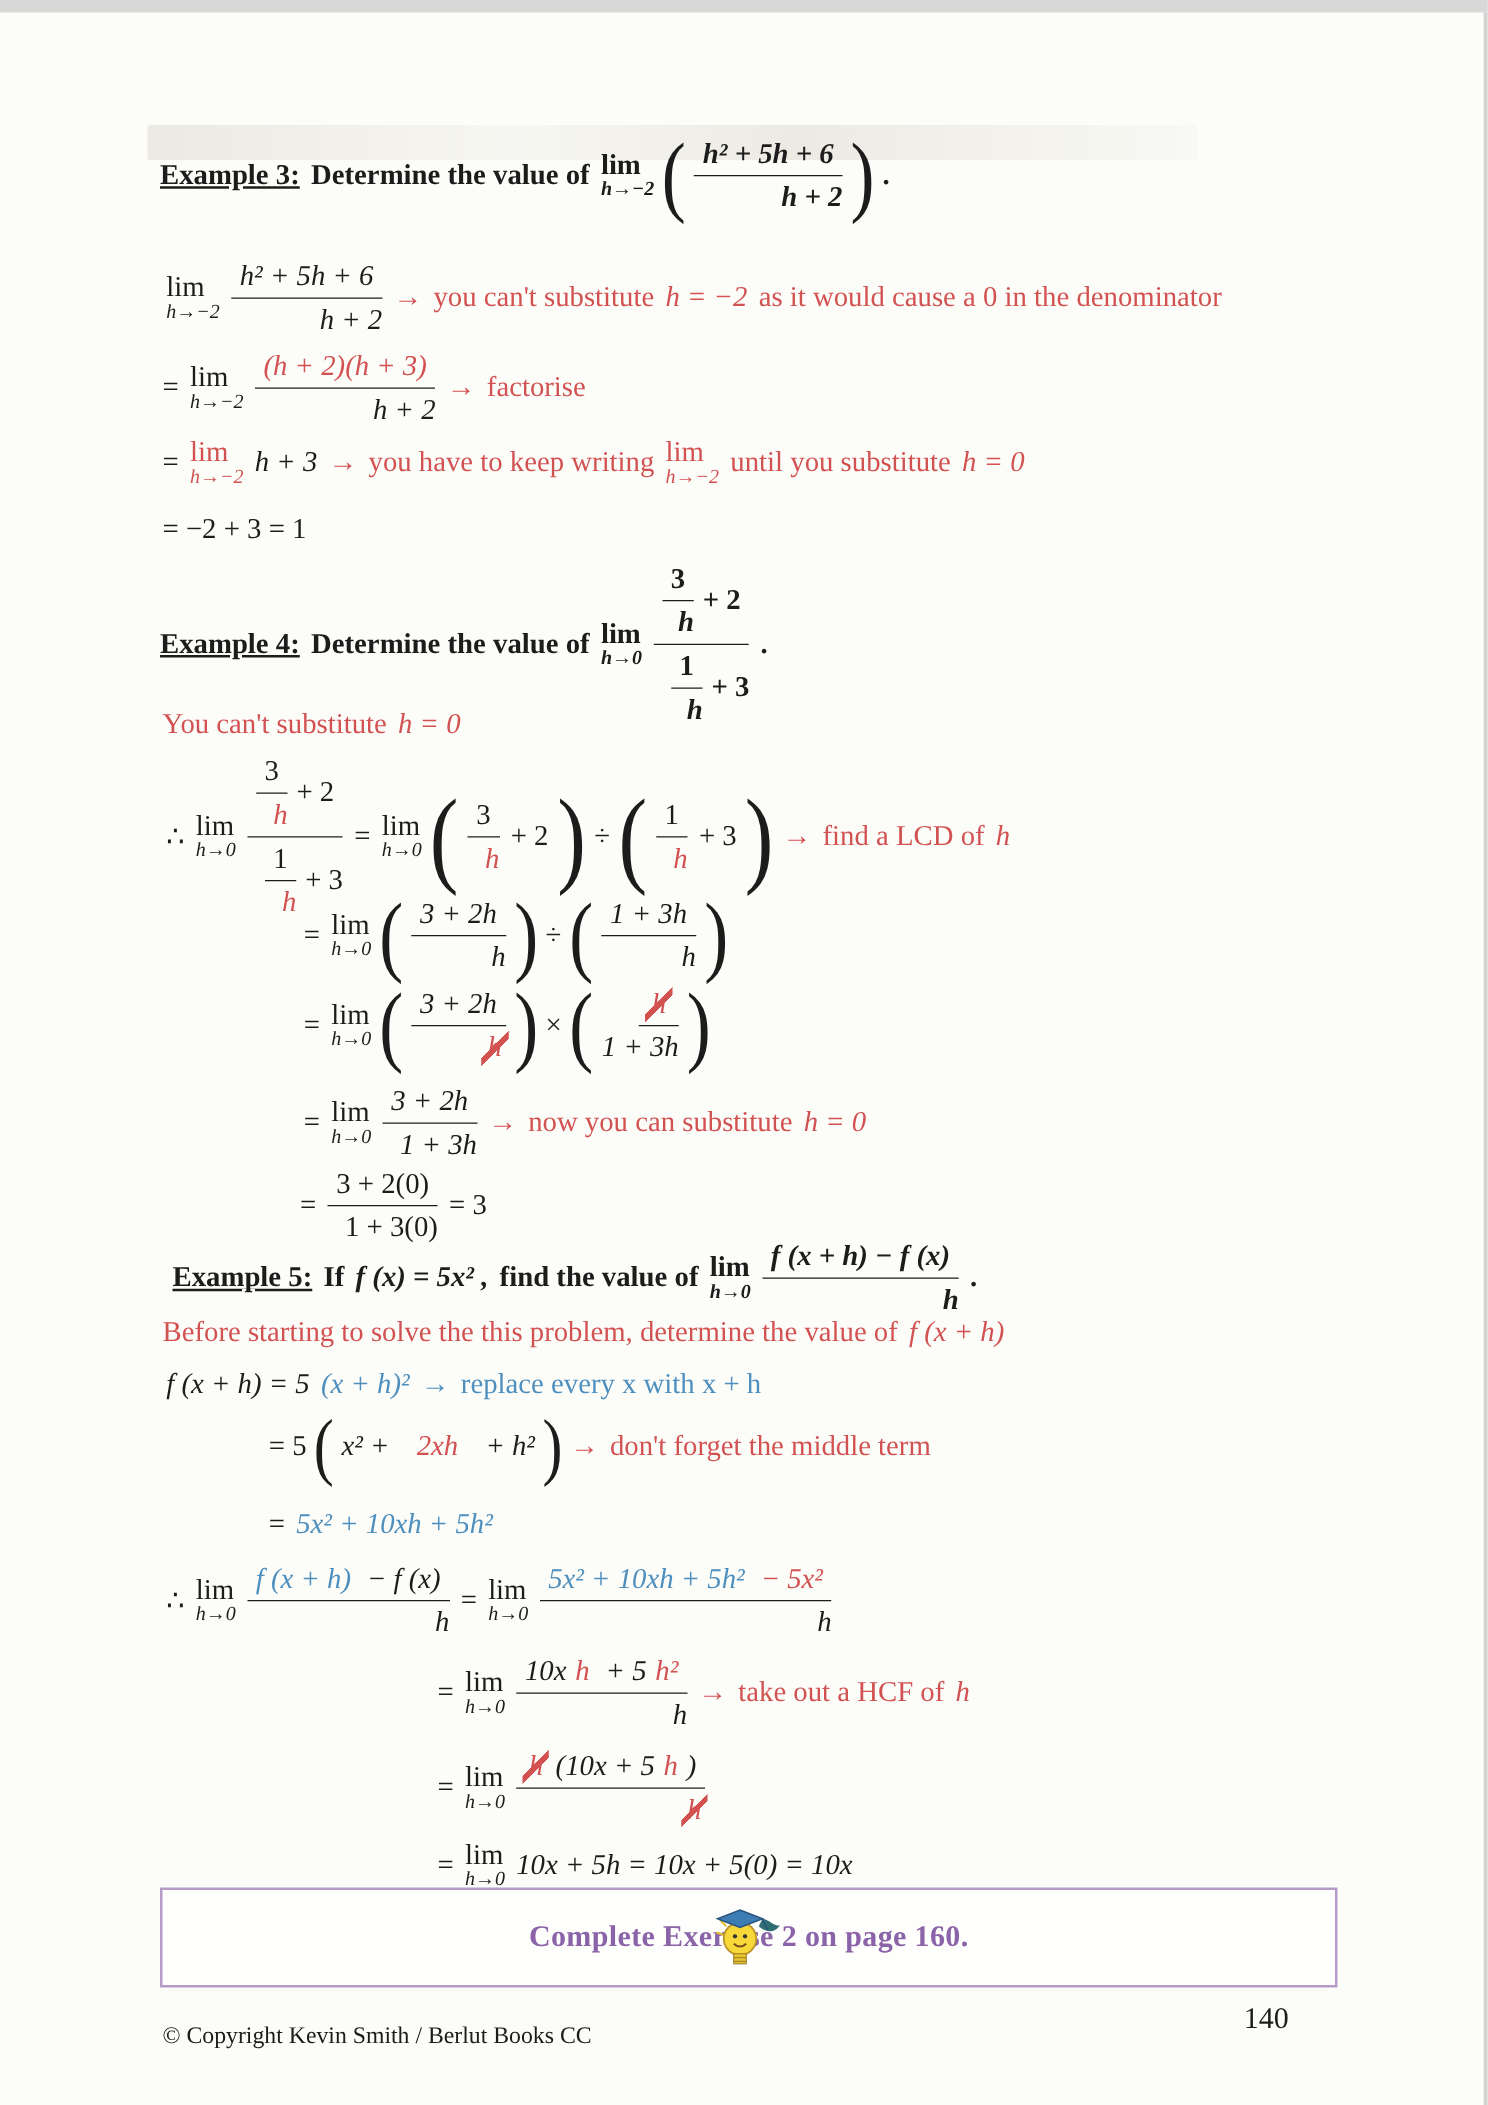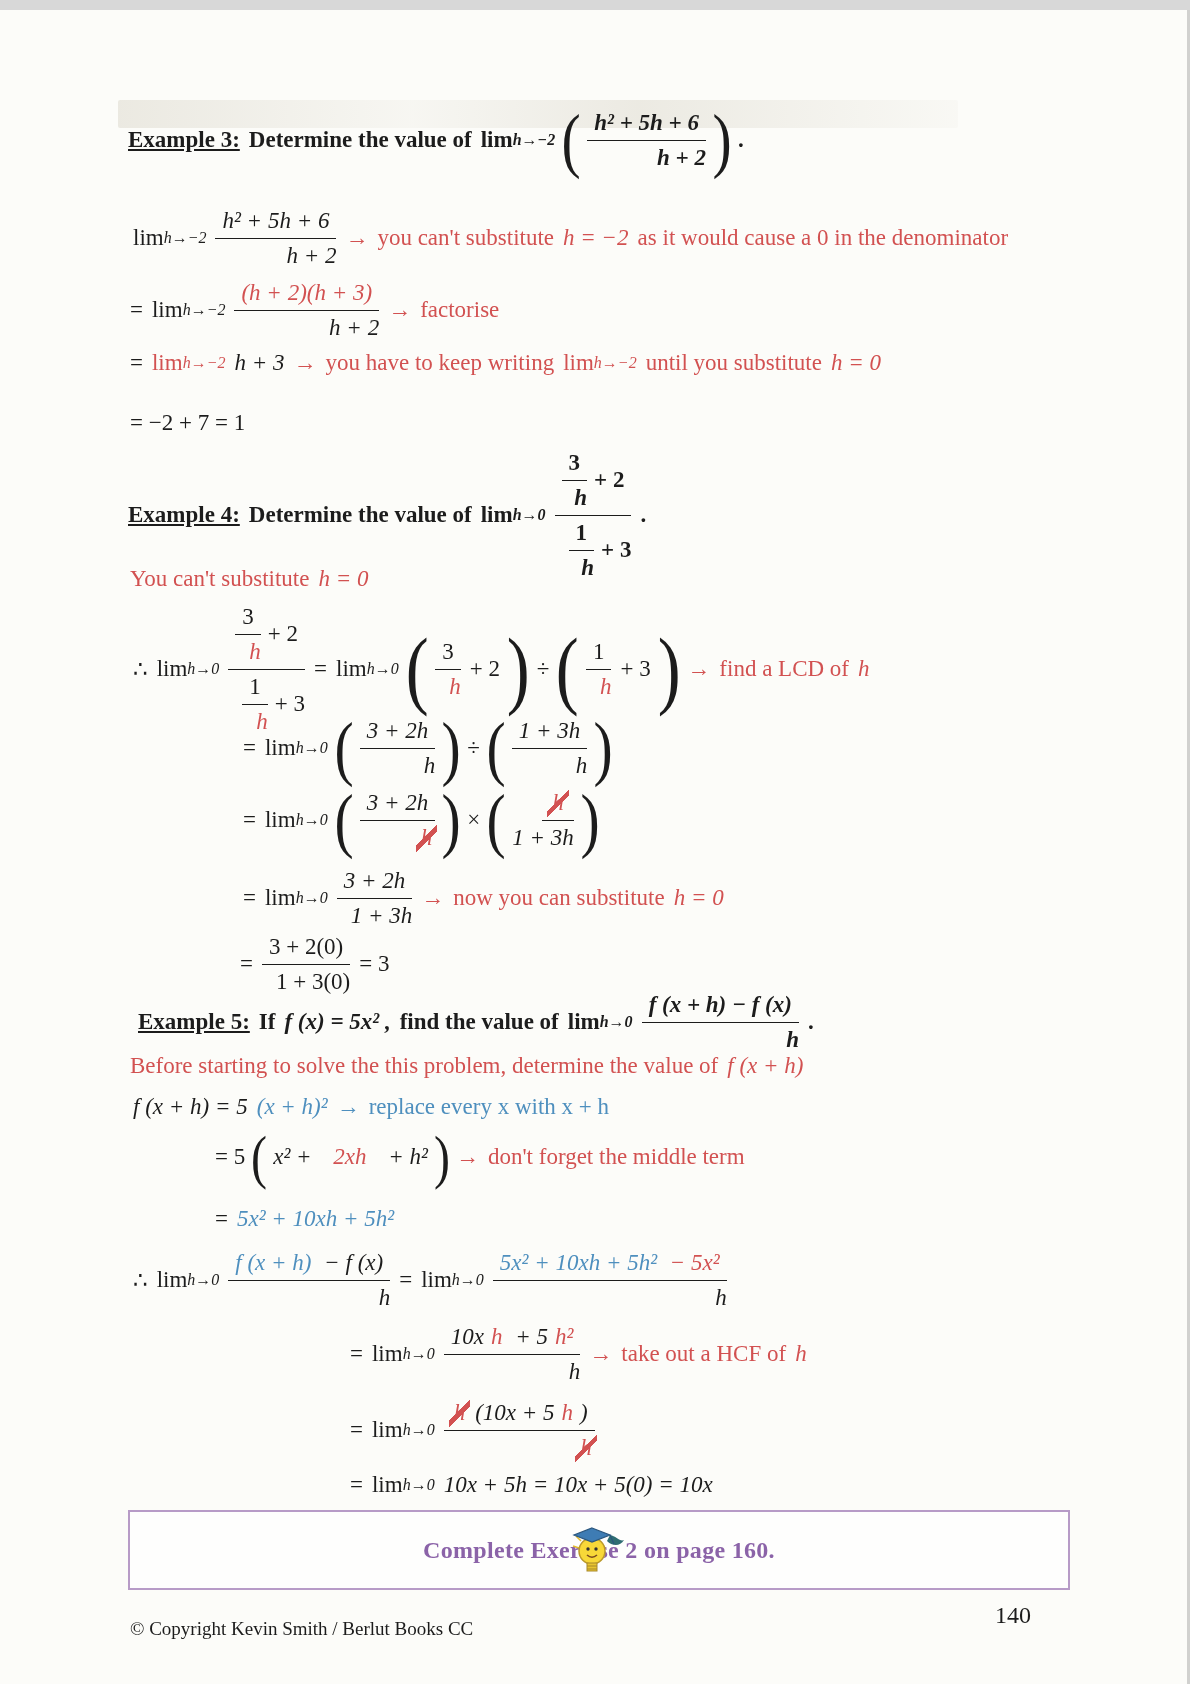--- a/index.html
+++ b/index.html
@@ -6,21 +6,21 @@
   .page{position:relative;width:1190px;height:1684px;margin:10px auto;background:#fcfcf9;
         font-family:"Liberation Serif",serif;color:#1c1c1c;overflow:hidden;}
   .abs{position:absolute;}
   .line{display:flex;align-items:center;gap:9px;font-size:23px;white-space:pre;}
   .bold{font-weight:700;}
   .u{text-decoration:underline;}
   .mi{font-style:italic;}
   .red{color:var(--red,#d25151);}
   .blue{color:var(--blue,#4e8fbe);}
   .purple{color:var(--purple,#8b63a8);}
-  .lim{display:inline-flex;flex-direction:row;align-items:center;line-height:1.05;}
+  .lim{display:inline-flex;flex-direction:column;align-items:flex-start;line-height:1.05;}
   .lim .sub{font-size:16px;font-style:italic;font-weight:inherit;}
   .frac{display:inline-flex;flex-direction:column;align-items:flex-end;line-height:1.3;}
   .frac > .num{display:inline-flex;align-items:center;justify-content:center;gap:7px;
                border-bottom:1.7px solid #1c1c1c;padding:0 7px 2px;}
   .frac > .den{display:inline-flex;align-items:center;justify-content:center;gap:7px;padding-top:2px;}
   .row0{display:inline-flex;align-items:center;gap:16px;}
   .bp{line-height:0;display:inline-block;transform:scaleX(.8);font-weight:400;margin:0 -5px;}
   .bp-m{font-size:60px;}
   .bp-l{font-size:72px;}
   .bp-xl{font-size:86px;}
@@ -101,21 +101,21 @@
     <span class="red">you have to keep writing</span>
     <span class="lim red">
       <span>lim</span>
       <span class="sub">h→−2</span>
     </span>
     <span class="red">until you substitute</span>
     <span class="red mi">h = 0</span>
   </div>
 
   <div class="line abs" style="left:130px;top:400px">
-    <span>= −2 + 7 = 1</span>
+    <span>= −2 + 3 = 1</span>
   </div>
 
   <div class="line abs bold" style="left:128px;top:438px">
     <span class="u">Example 4:</span>
     <span>Determine the value of</span>
     <span class="lim">
       <span>lim</span>
       <span class="sub">h→0</span>
     </span>
     <span class="frac">

